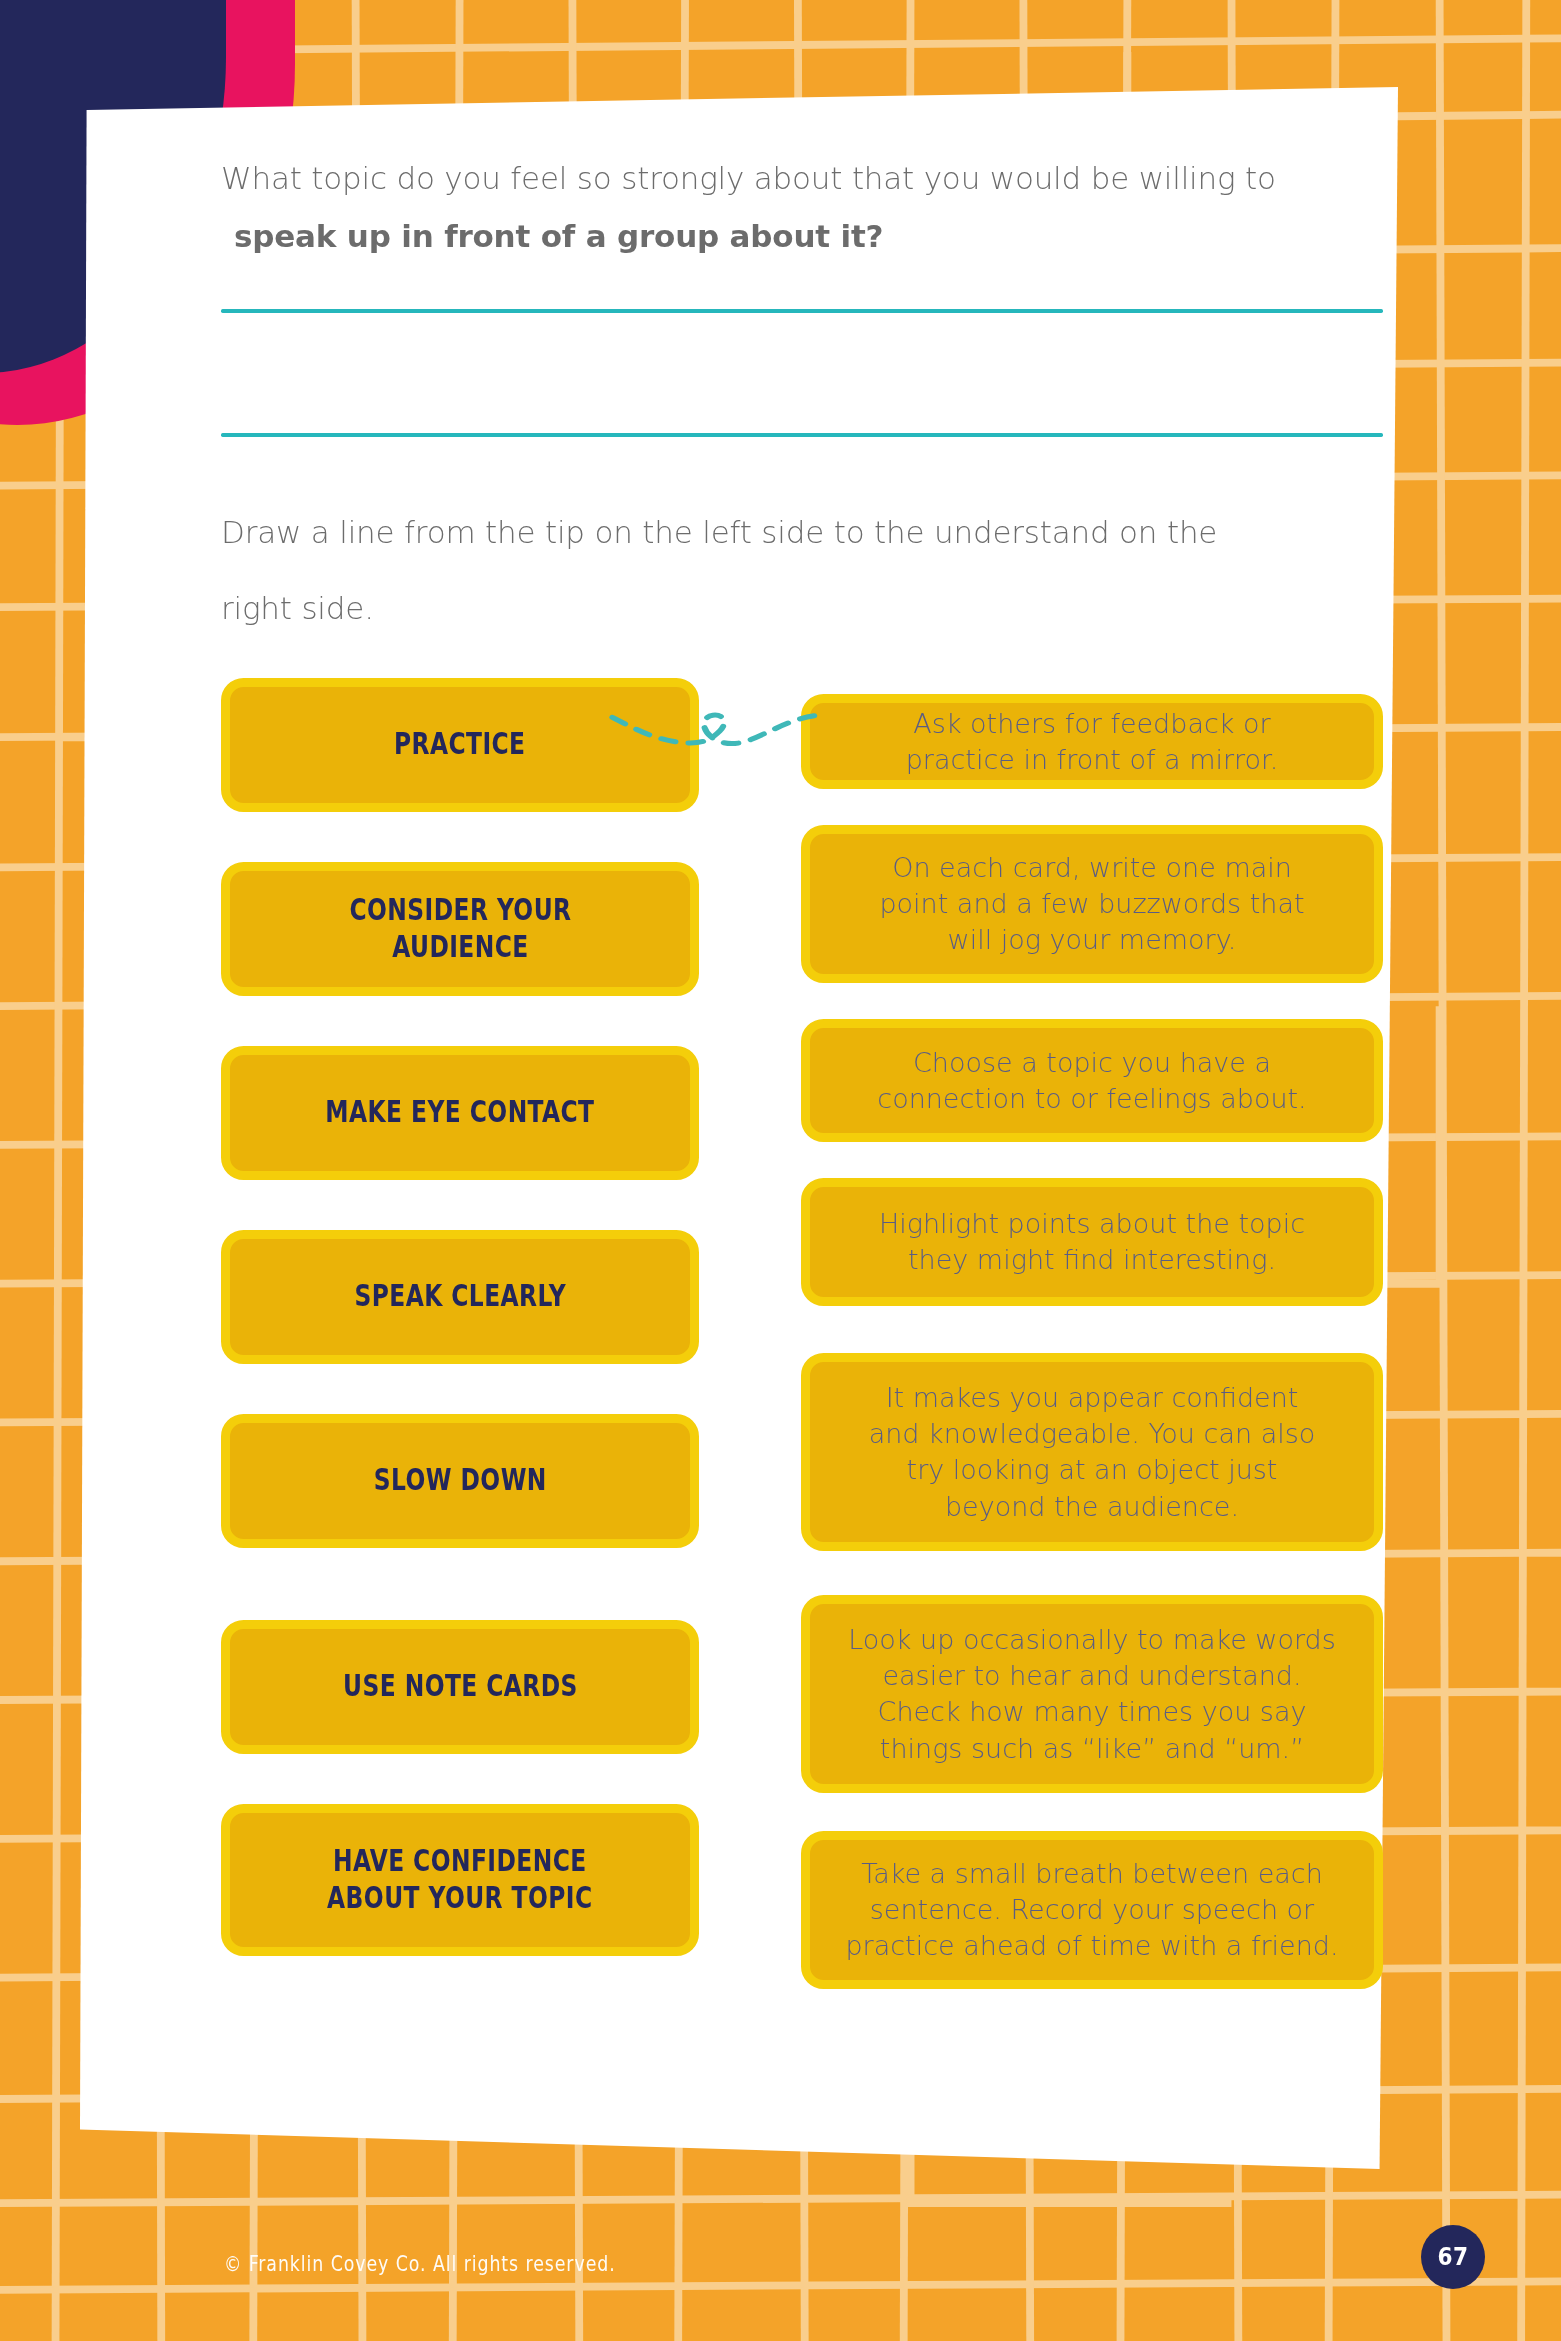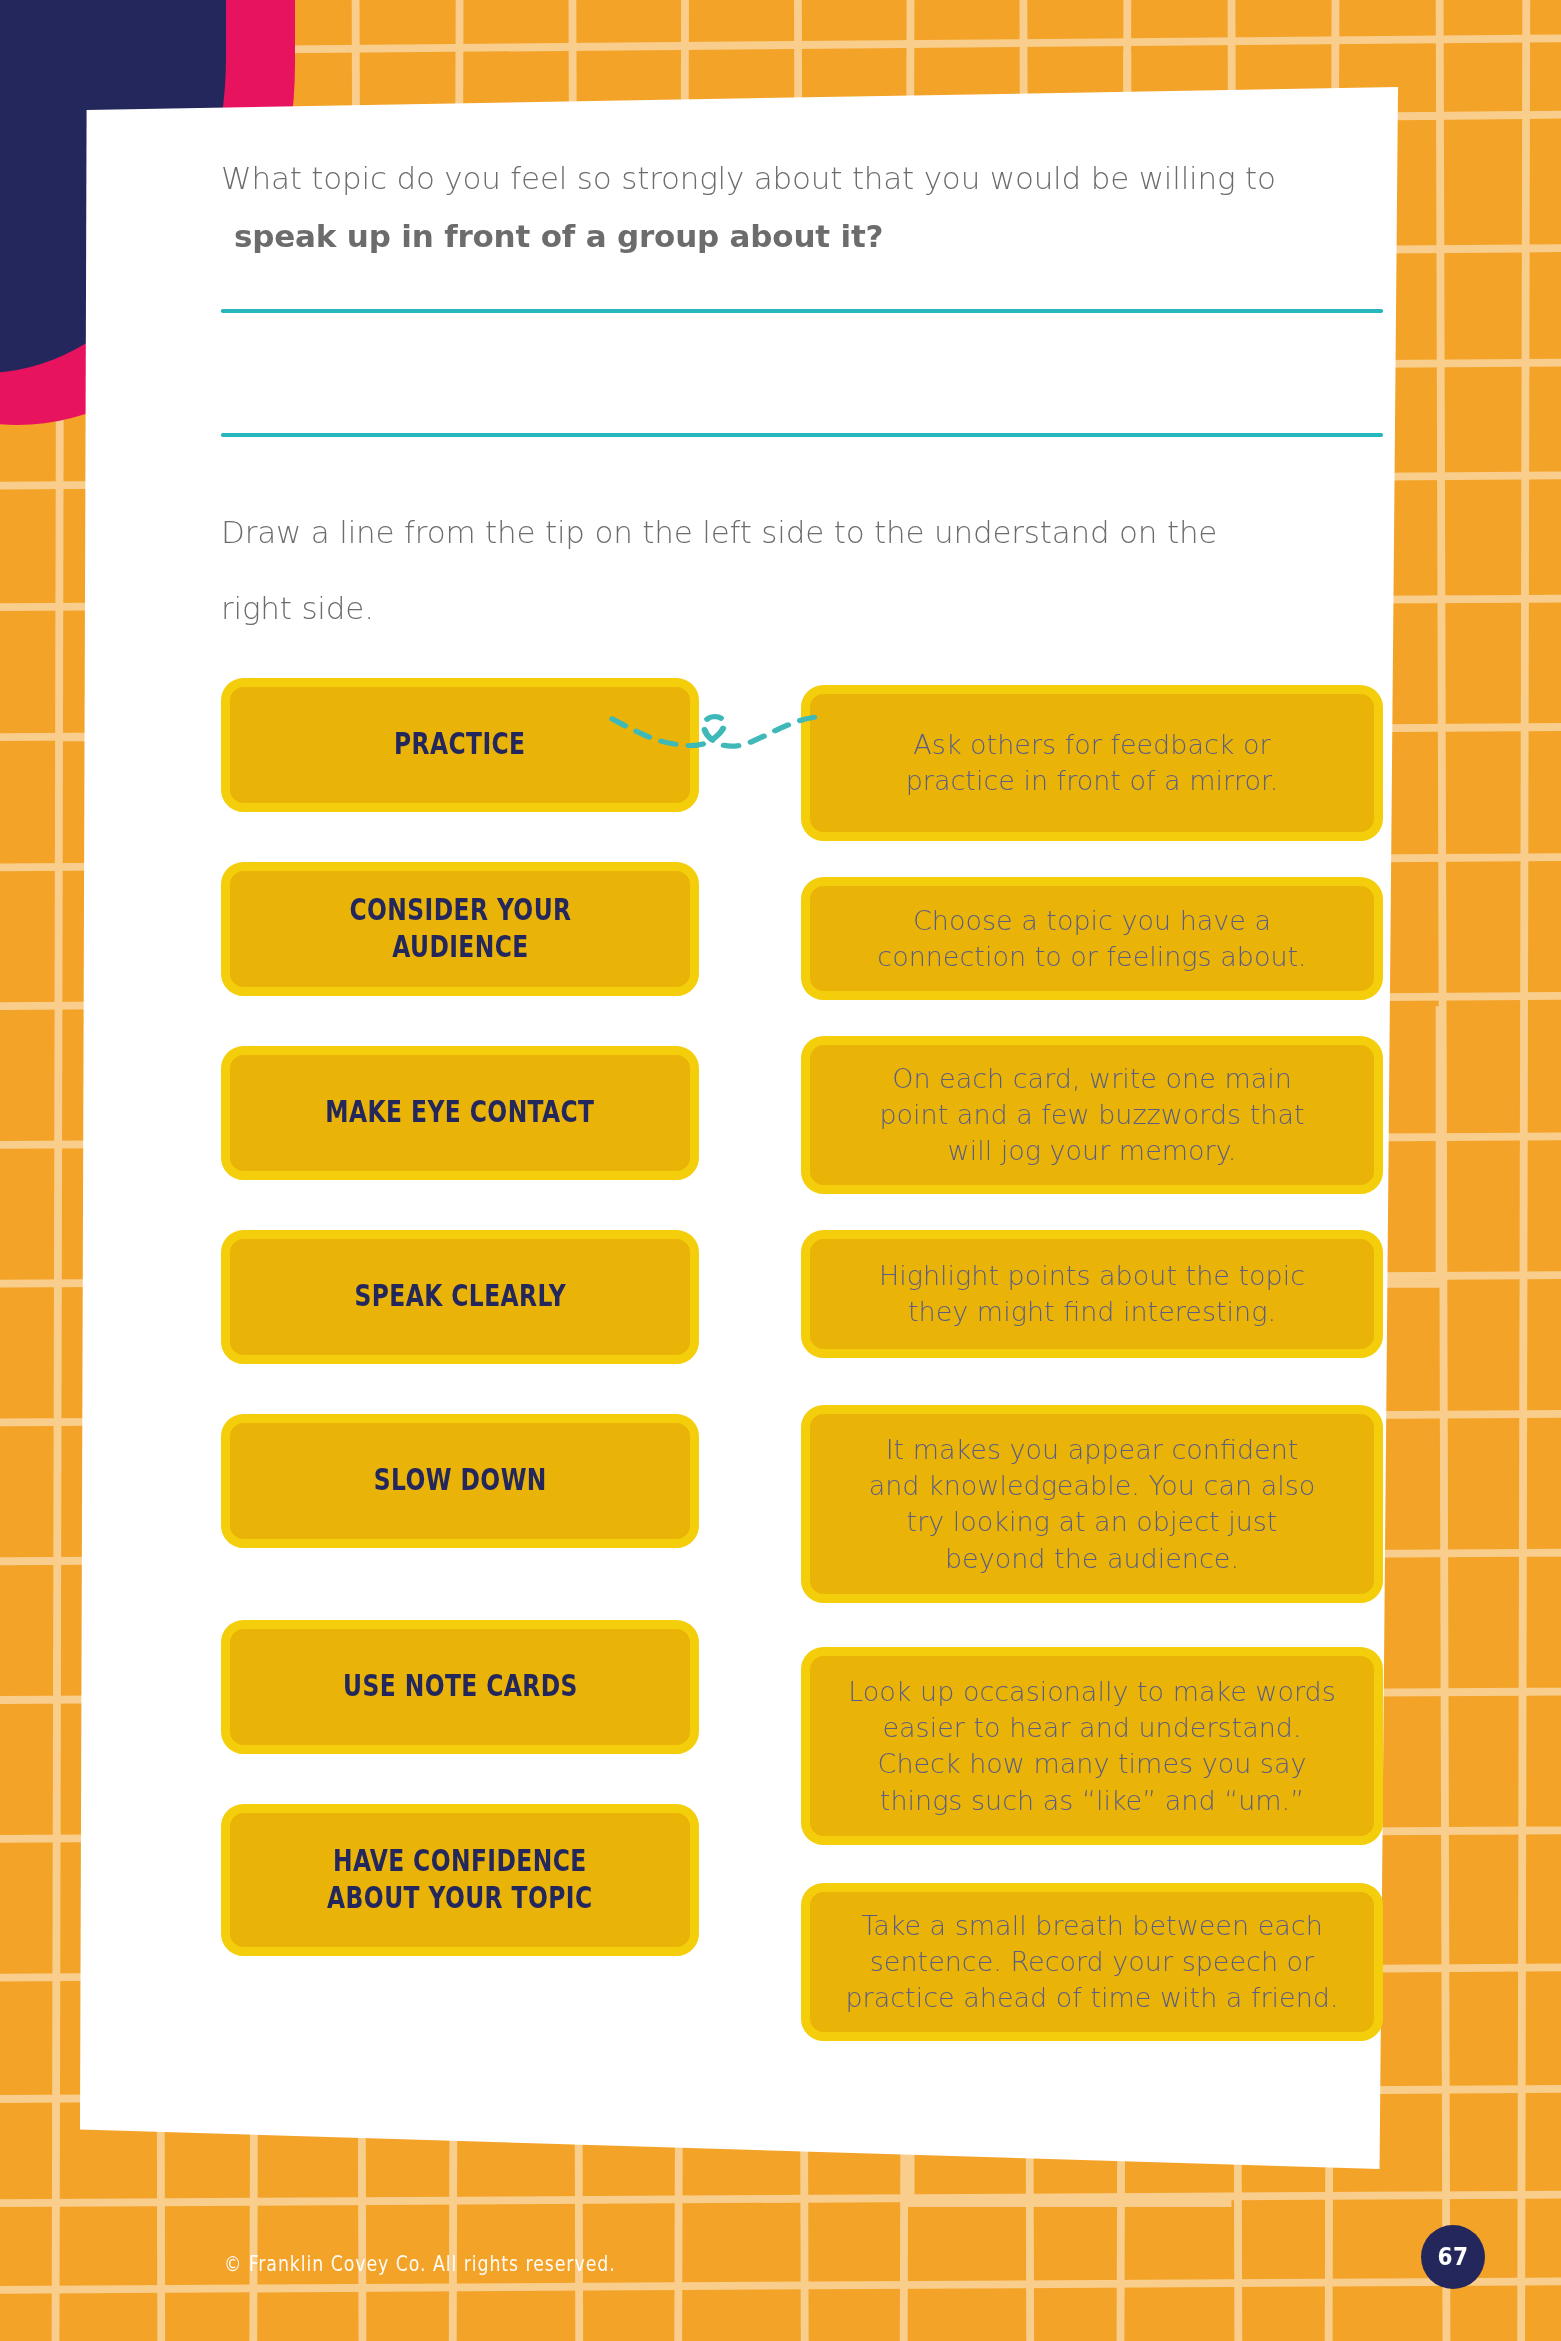--- a/index.html
+++ b/index.html
@@ -240,32 +240,32 @@
       </div>
       <div class="card card-left" style="height:152px;">
         <span class="label">HAVE CONFIDENCE
 ABOUT YOUR TOPIC</span>
       </div>
     </div>
 
     <div id="col-spacer"></div>
 
     <div class="col" id="col-right">
-      <div class="card card-right" style="height:156px;margin-top:7px;margin-bottom:36px;">
+      <div class="card card-right" style="height:95px;margin-top:16px;margin-bottom:36px;">
         <span class="body">Ask others for feedback or
 practice in front of a mirror.</span>
-      </div>
-      <div class="card card-right" style="height:123px;margin-bottom:36px;">
-        <span class="body">Choose a topic you have a
-connection to or feelings about.</span>
       </div>
       <div class="card card-right" style="height:158px;margin-bottom:36px;">
         <span class="body">On each card, write one main
 point and a few buzzwords that
 will jog your memory.</span>
+      </div>
+      <div class="card card-right" style="height:123px;margin-bottom:36px;">
+        <span class="body">Choose a topic you have a
+connection to or feelings about.</span>
       </div>
       <div class="card card-right" style="height:128px;margin-bottom:47px;">
         <span class="body">Highlight points about the topic
 they might find interesting.</span>
       </div>
       <div class="card card-right" style="height:198px;margin-bottom:44px;">
         <span class="body">It makes you appear confident
 and knowledgeable. You can also
 try looking at an object just
 beyond the audience.</span>

